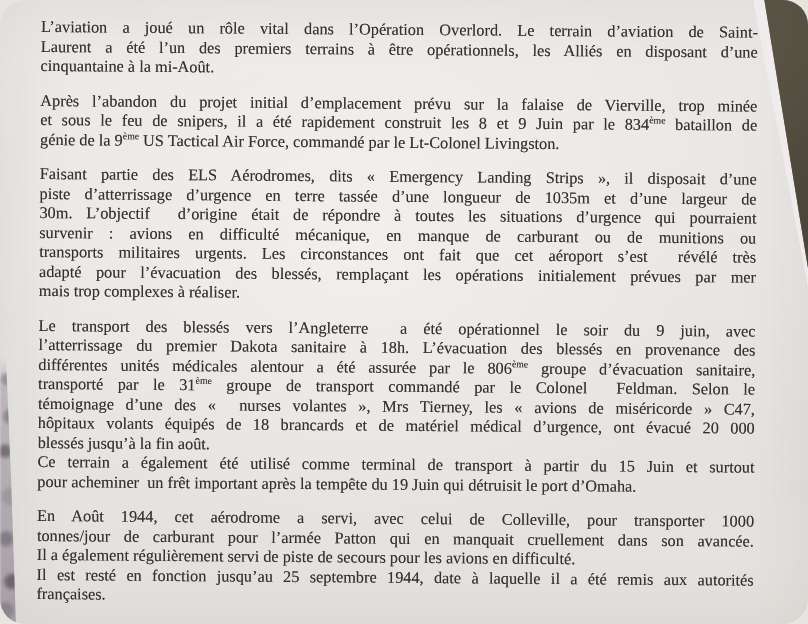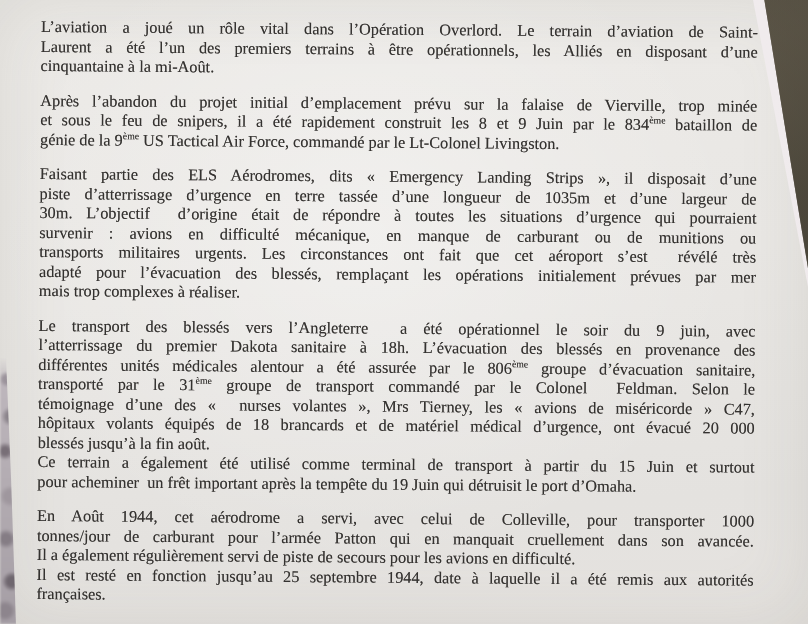--- a/index.html
+++ b/index.html
@@ -10,20 +10,21 @@
     background: #e7e5e2;
   }
   .photo {
     position: relative;
     width: 808px; height: 624px;
     overflow: hidden;
     background:
       radial-gradient(ellipse at 45% 38%, rgba(255,255,255,0.35), rgba(255,255,255,0) 60%),
       linear-gradient(175deg, #eceae7 0%, #e9e7e4 45%, #e4e2df 80%, #e6e3e0 100%);
     box-shadow: inset 0 0 70px rgba(115,110,100,0.14);
+    border-radius: 25px;
   }
   
   .paper-edge-highlight {
     position: absolute; inset: 0;
     clip-path: polygon(93.2% 0, 100% 0, 100% 46%);
     background: linear-gradient(100deg, #f5f1f2, #efeaec);
   }
   
   .bg-wedge {
     position: absolute; inset: 0;

